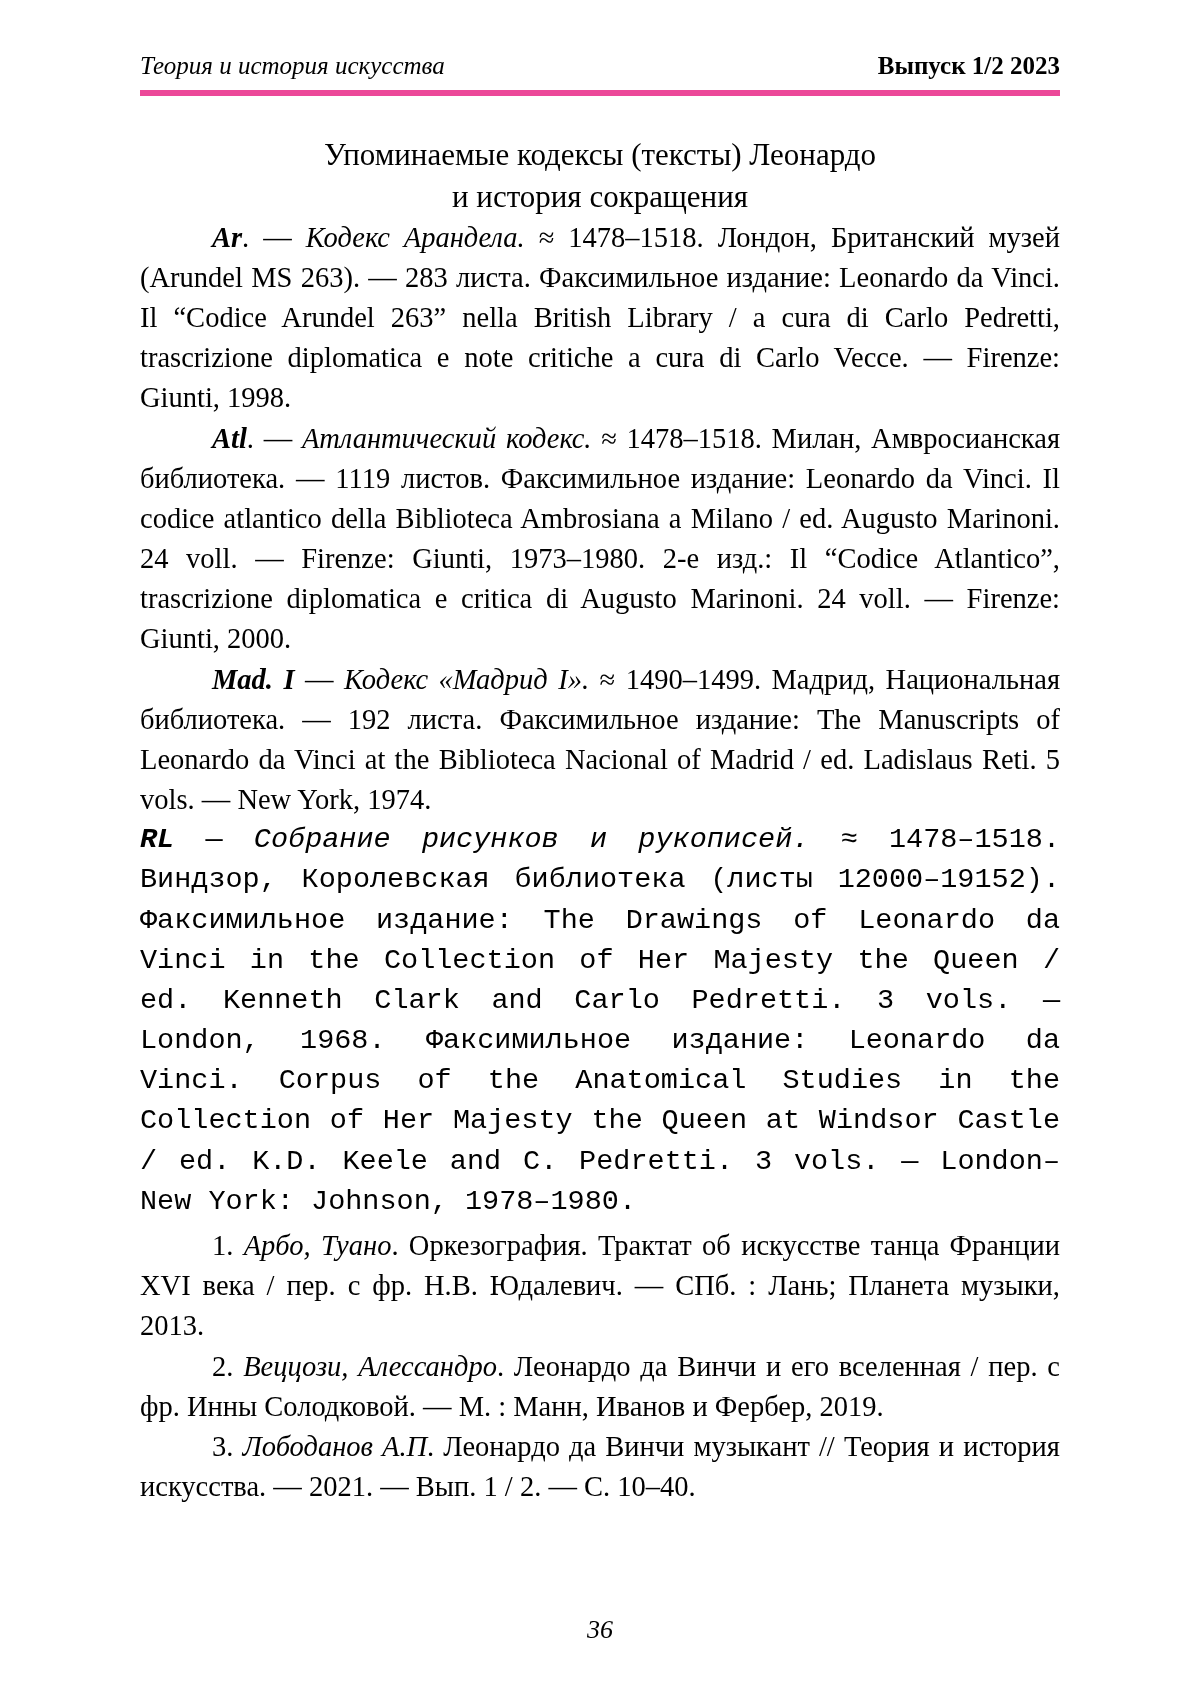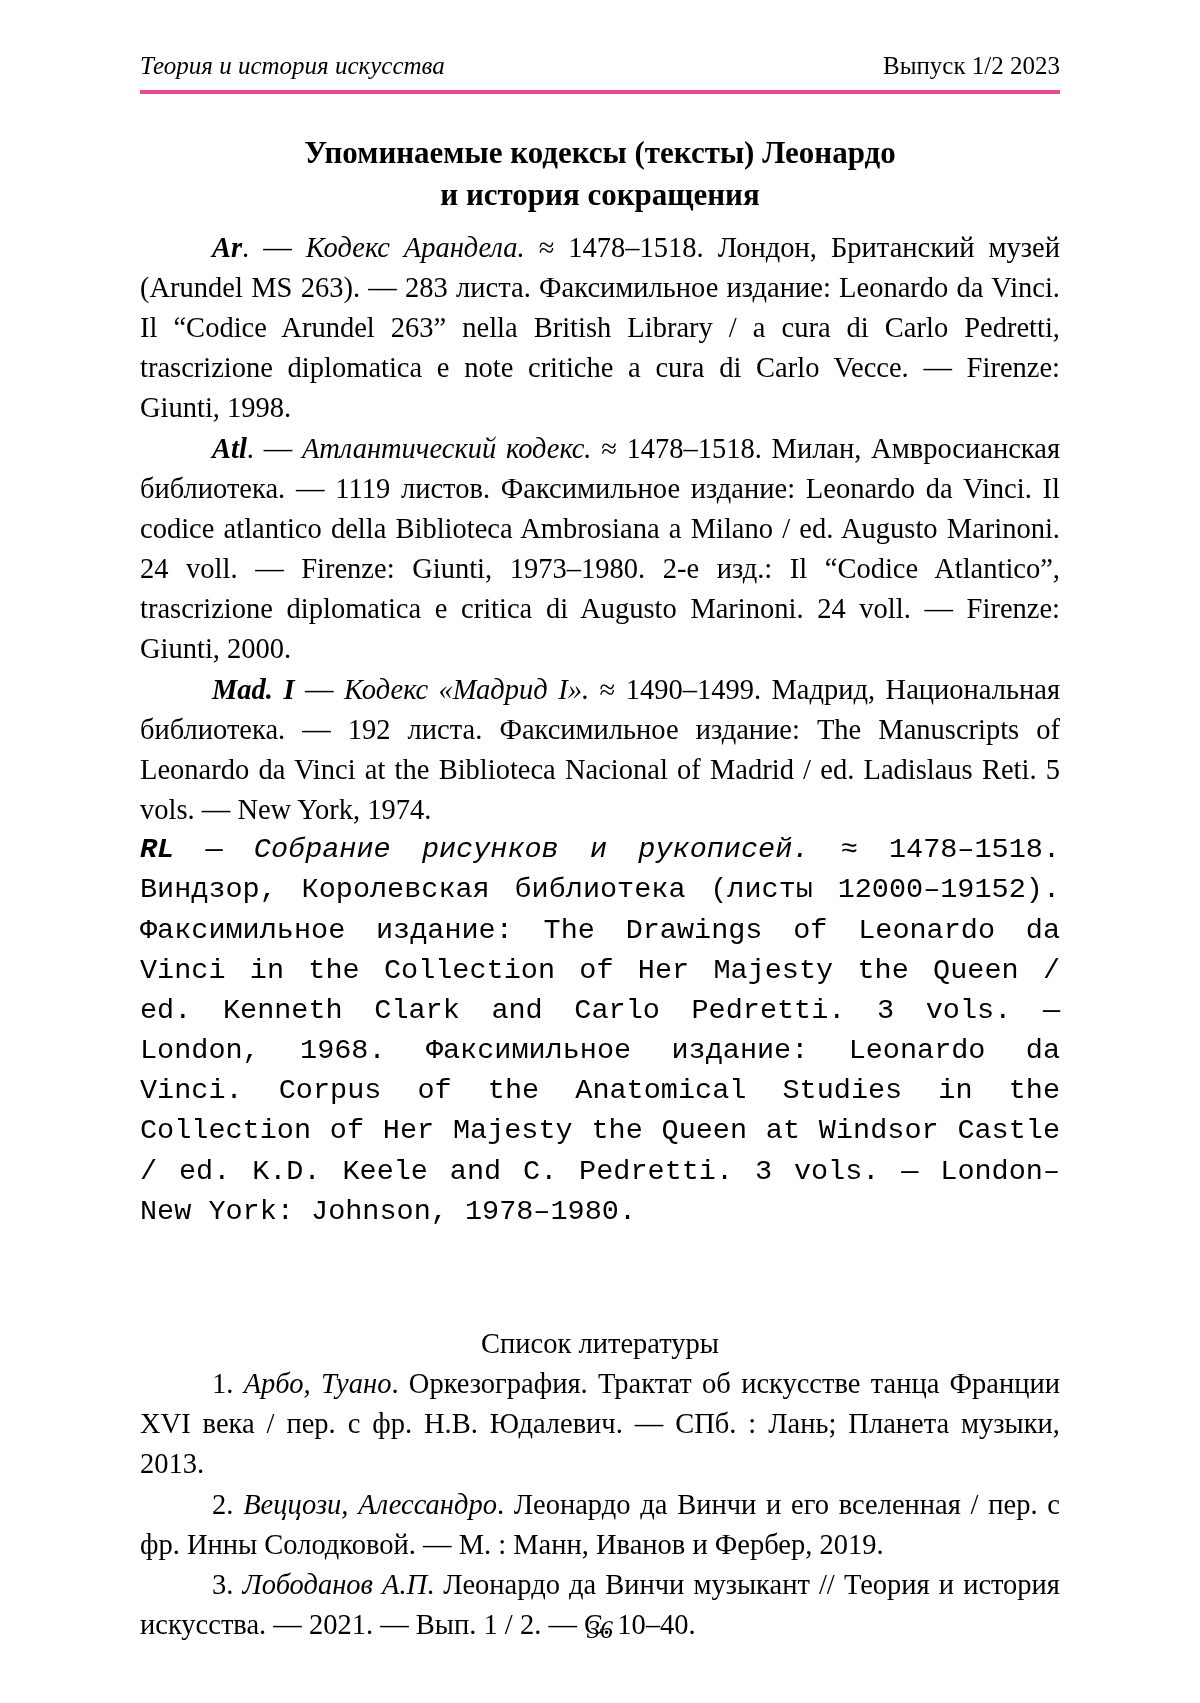--- a/index.html
+++ b/index.html
@@ -20,35 +20,36 @@
     height: 1703px;
     box-sizing: border-box;
     padding: 52px 140px 0 140px;
   }
   .running-head {
     display: flex;
     justify-content: space-between;
     align-items: baseline;
     font-size: 25px;
     padding-bottom: 10px;
-    border-bottom: 4px solid #ec4899;
+    border-bottom: 6px solid #ec4899;
   }
   .running-head .left {
     font-style: italic;
   }
   .running-head .right {
     font-style: normal;
+    font-weight: bold;
   }
   .title {
     text-align: center;
-    font-weight: bold;
+    font-weight: normal;
     font-size: 31px;
     line-height: 1.35;
     margin-top: 38px;
-    margin-bottom: 12px;
+    margin-bottom: 0;
   }
   .title .line {
     display: block;
   }
   .body-block {
   }
   p.para {
     margin: 0;
     font-size: 28.5px;
     line-height: 1.41;
@@ -115,21 +116,20 @@
     <p class="para">
       <span class="abbr">Mad. I</span><span> — </span><span class="it">Кодекс «Мадрид I».</span><span> ≈ 1490–1499. Мадрид, Национальная библиотека. — 192 листа. Факсимильное издание: The Manuscripts of Leonardo da Vinci at the Biblioteca Nacional of Madrid / ed. Ladislaus Reti. 5 vols. — New York, 1974.</span>
     </p>
 
     <p class="para no-indent">
       <span class="abbr">RL</span><span> — </span><span class="it">Собрание рисунков и рукописей.</span><span> ≈ 1478–1518. Виндзор, Королевская библиотека (листы 12000–19152). Факсимильное издание: The Drawings of Leonardo da Vinci in the Collection of Her Majesty the Queen / ed. Kenneth Clark and Carlo Pedretti. 3 vols. — London, 1968. Факсимильное издание: Leonardo da Vinci. Corpus of the Anatomical Studies in the Collection of Her Majesty the Queen at Windsor Castle / ed. K.D. Keele and C. Pedretti. 3 vols. — London–New York: Johnson, 1978–1980.</span>
     </p>
 
   </div>
 
-  <p class="lit-heading">Список литературы</p>
 
   <div class="lit-list">
 
     <p class="para">
       <span>1. </span><span class="it">Арбо, Туано</span><span>. Оркезография. Трактат об искусстве танца Франции XVI века / пер. с фр. Н.В. Юдалевич. — СПб. : Лань; Планета музыки, 2013.</span>
     </p>
 
     <p class="para">
       <span>2. </span><span class="it">Веццози, Алессандро</span><span>. Леонардо да Винчи и его вселенная / пер. с фр. Инны Солодковой. — М. : Манн, Иванов и Фербер, 2019.</span>
     </p>

